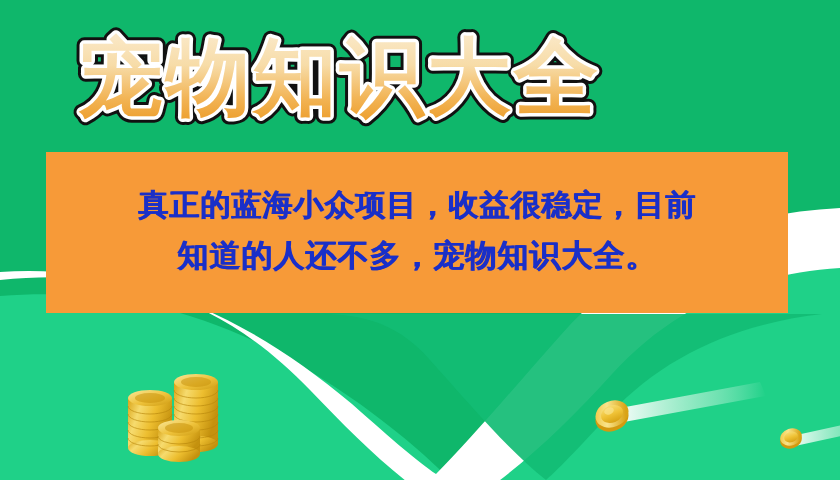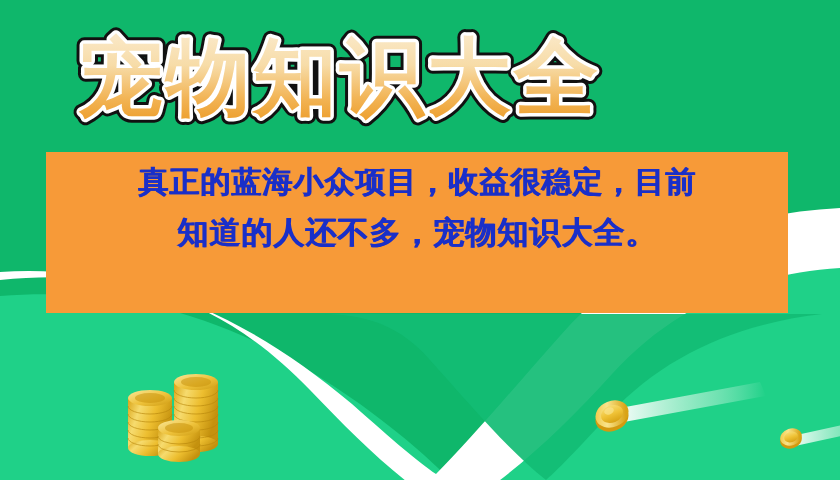--- a/index.html
+++ b/index.html
@@ -34,20 +34,21 @@
   
   #banner {
     position:absolute;
     left:46px; top:152px;
     width:742px; height:161px;
     background:#F79A38;
     z-index:6;
     display:flex;
     flex-direction:column;
     align-items:center;
+    justify-content:center;
     padding:6px 10px 10px;
   }
   .banner-line {
     color:#1A2FC8;
     font-family:"DejaVu Sans", sans-serif;
     font-weight:bold;
     font-size:30px;
     letter-spacing:1px;
     white-space:nowrap;
     line-height:1.62;

